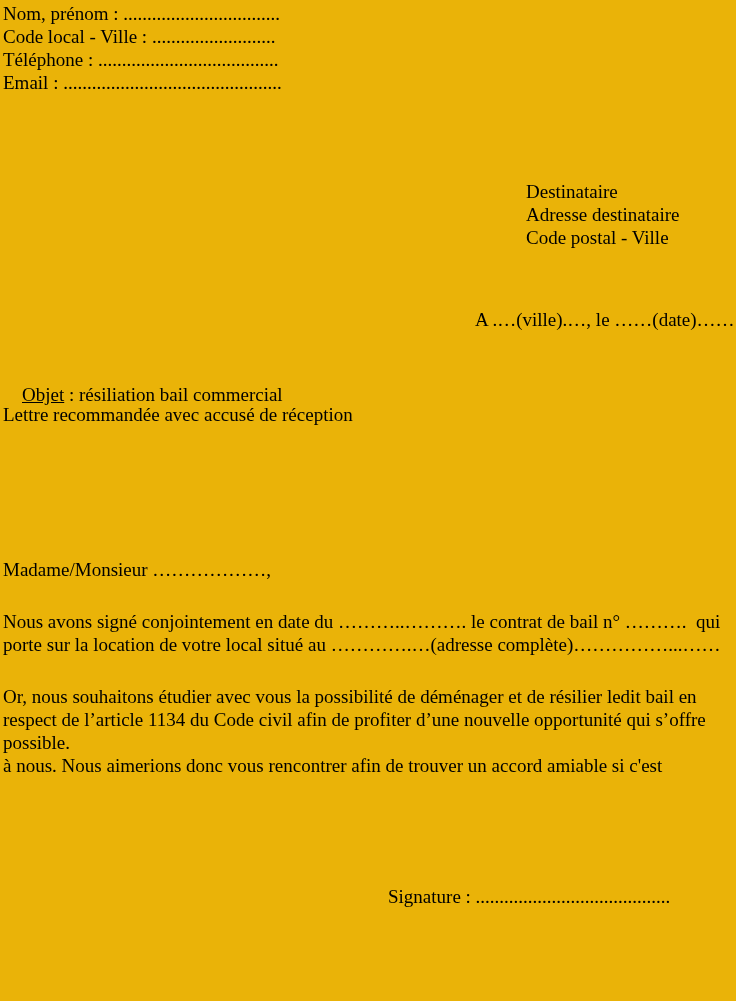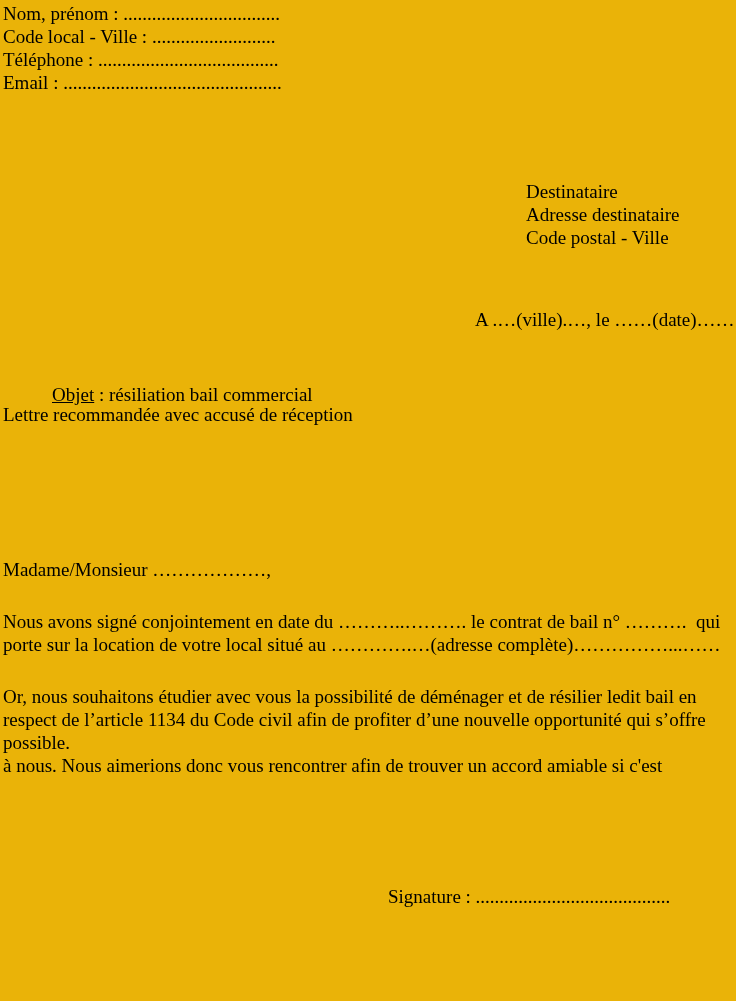--- a/index.html
+++ b/index.html
@@ -19,21 +19,20 @@
   }
   .block {
     position: absolute;
   }
   .line {
     white-space: pre;
     line-height: 23px;
   }
   .underline {
     text-decoration: underline;
-    margin-left: 30px;
   }
   
   .sender-block    { top: 2px;   left: 3px; }
   .recipient-block { top: 180px; left: 500px; margin-left: 26px; }
   .date-line       { top: 268px; left: 475px; margin-top: 40px; }
   .subject-line    { top: 360px; left: 3px; }
   .notice-line     { top: 403px; left: 3px; }
   .salutation-line { top: 558px; left: 3px; }
   .paragraph-1     { top: 610px; left: 3px; }
   .paragraph-2     { top: 685px; left: 3px; }

